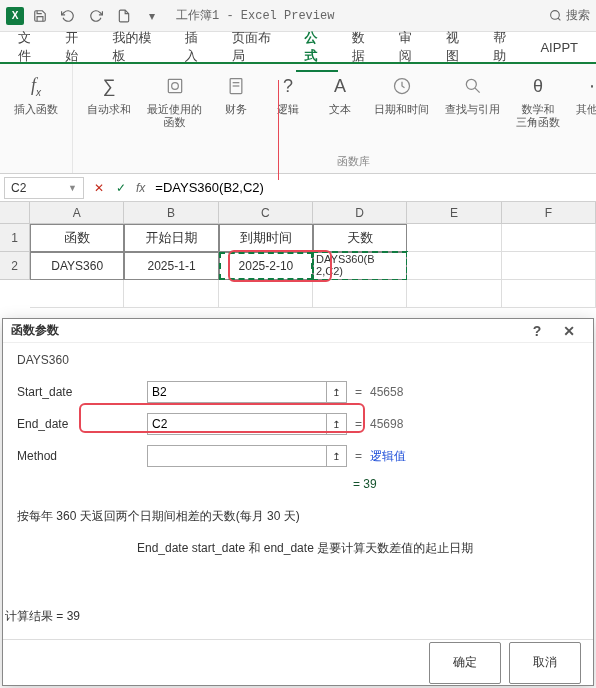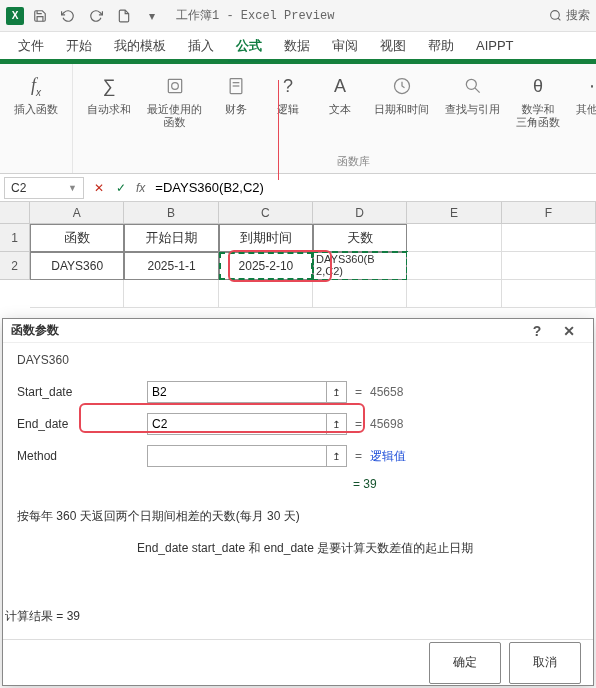--- a/index.html
+++ b/index.html
@@ -7,21 +7,21 @@
 
   
   .titlebar { height: 32px; background: #f5f5f5; display: flex; align-items: center; padding: 0 6px; gap: 4px; border-bottom: 1px solid #e0e0e0; }
   .titlebar .app-icon { width: 18px; height: 18px; background: #107c41; border-radius: 2px; display:flex; align-items:center; justify-content:center; color:#fff; font-size:10px; font-weight:bold;}
   .titlebar .qat-btn { width: 24px; height: 24px; display: flex; align-items: center; justify-content: center; color: #666; border-radius:3px; }
   .titlebar .title-text { margin-left: 8px; color: #666; font-size: 12px; font-family: Liberation Mono, monospace; }
   .titlebar .spacer { flex: 1; }
   .titlebar .search-ico { color:#666; display:flex; align-items:center; gap:4px;}
 
   
-  .tabs { height: 32px; display: flex; align-items: center; padding: 0 8px; gap: 2px; border-bottom: 5px solid #15803d; }
+  .tabs { height: 32px; display: flex; align-items: center; padding: 0 8px; gap: 2px; border-bottom: 2px solid #15803d; }
   .tab { padding: 6px 10px; font-size: 13px; color: #444; border-radius:3px; }
   .tab.active { color: #107c41; font-weight: 600; position: relative; }
   .tab.active::after { content:""; position:absolute; left:2px; right:2px; bottom:-1px; height:2px; background:#107c41; }
 
   
   .ribbon { height: 110px; background: #fafafa; display: flex; border-bottom:1px solid #d0d0d0; }
   .ribbon-group { display:flex; flex-direction:column; align-items:center; justify-content:space-between; padding:6px 10px 2px; border-right:1px solid #e6e6e6; }
   .ribbon-group .row { display:flex; gap:8px; flex:1; align-items:flex-start;}
   .ribbon-btn { display:flex; flex-direction:column; align-items:center; gap:3px; padding:2px 4px; min-width:44px;}
   .ribbon-btn .ico { width:28px; height:28px; display:flex; align-items:center; justify-content:center; color:#555; font-size:18px;}
@@ -122,20 +122,21 @@
       </svg>
     <span>搜索</span>
   </div>
 </div>
 
 <div class="tabs" id="tabs-row">
     <div class="tab">文件</div>
     <div class="tab">开始</div>
     <div class="tab">我的模板</div>
     <div class="tab">插入</div>
+    <div class="tab">页面布局</div>
     <div class="tab active">公式</div>
     <div class="tab">数据</div>
     <div class="tab">审阅</div>
     <div class="tab">视图</div>
     <div class="tab">帮助</div>
     <div class="tab">AIPPT</div>
   </div>
 
 <div class="ribbon">
   <div class="ribbon-group">

